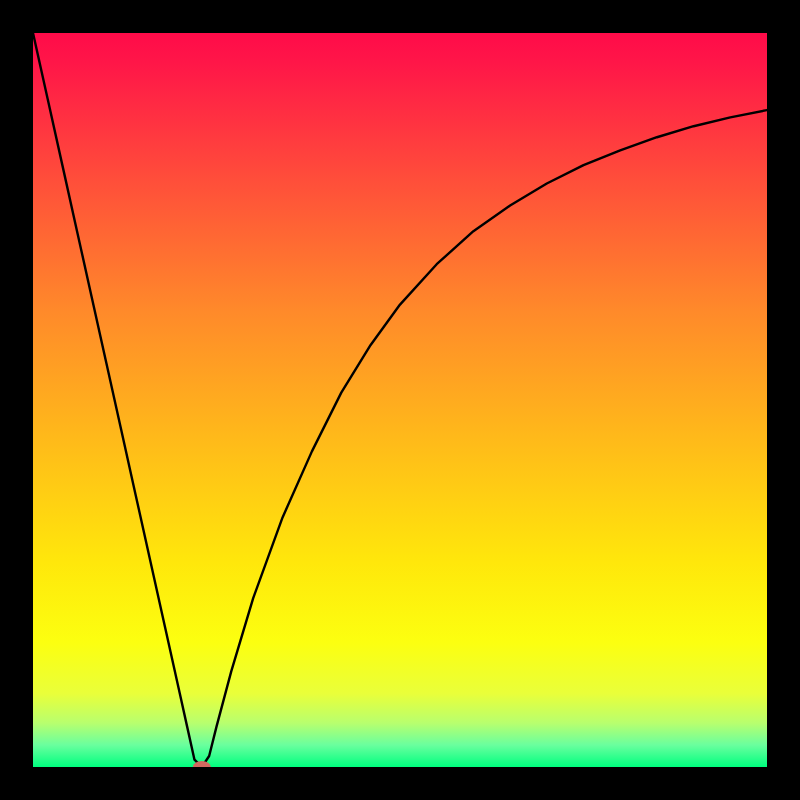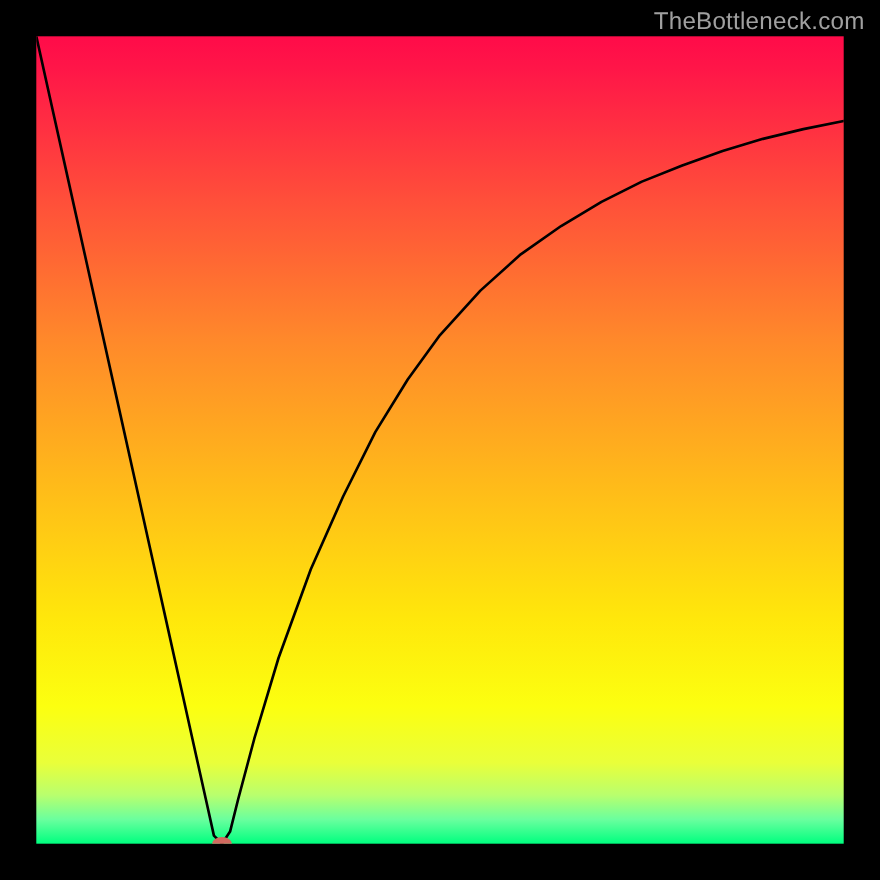--- a/index.html
+++ b/index.html
@@ -56,20 +56,19 @@
     font-size: 22px;
     letter-spacing: 0.2px;
     font-weight: 400;
     user-select: none;
   }
 </style>
 </head>
 <body>
 
 <div class="frame">
-  <div class="watermark">TheBottleneck.com</div>
   <div class="plot">
     <svg class="curve" viewBox="0 0 734 734" preserveAspectRatio="none">
       <path id="curve-path" d="M0.00 0.00 L14.68 66.06 L29.36 132.12 L44.04 198.18 L58.72 264.24 L73.40 330.30 L88.08 396.36 L102.76 462.42 L117.44 528.48 L132.12 594.54 L146.80 660.60 L154.14 693.63 L161.48 726.66 L168.82 734.00 L176.16 722.99 L183.50 693.63 L198.18 638.58 L220.20 565.18 L249.56 484.44 L278.92 418.38 L308.28 359.66 L337.64 311.95 L367.00 271.58 L403.70 231.21 L440.40 198.18 L477.10 172.49 L513.80 150.47 L550.50 132.12 L587.20 117.44 L623.90 104.23 L660.60 93.22 L697.30 84.41 L734.00 77.07" stroke="#000" stroke-width="2.4" fill="none" stroke-linejoin="round" stroke-linecap="round"></path>
       <ellipse id="marker" cx="168.82" cy="734.00" rx="9" ry="6" fill="#d1695f" stroke="none"></ellipse>
     </svg>
   </div>
 </div>
 
 </body></html>

